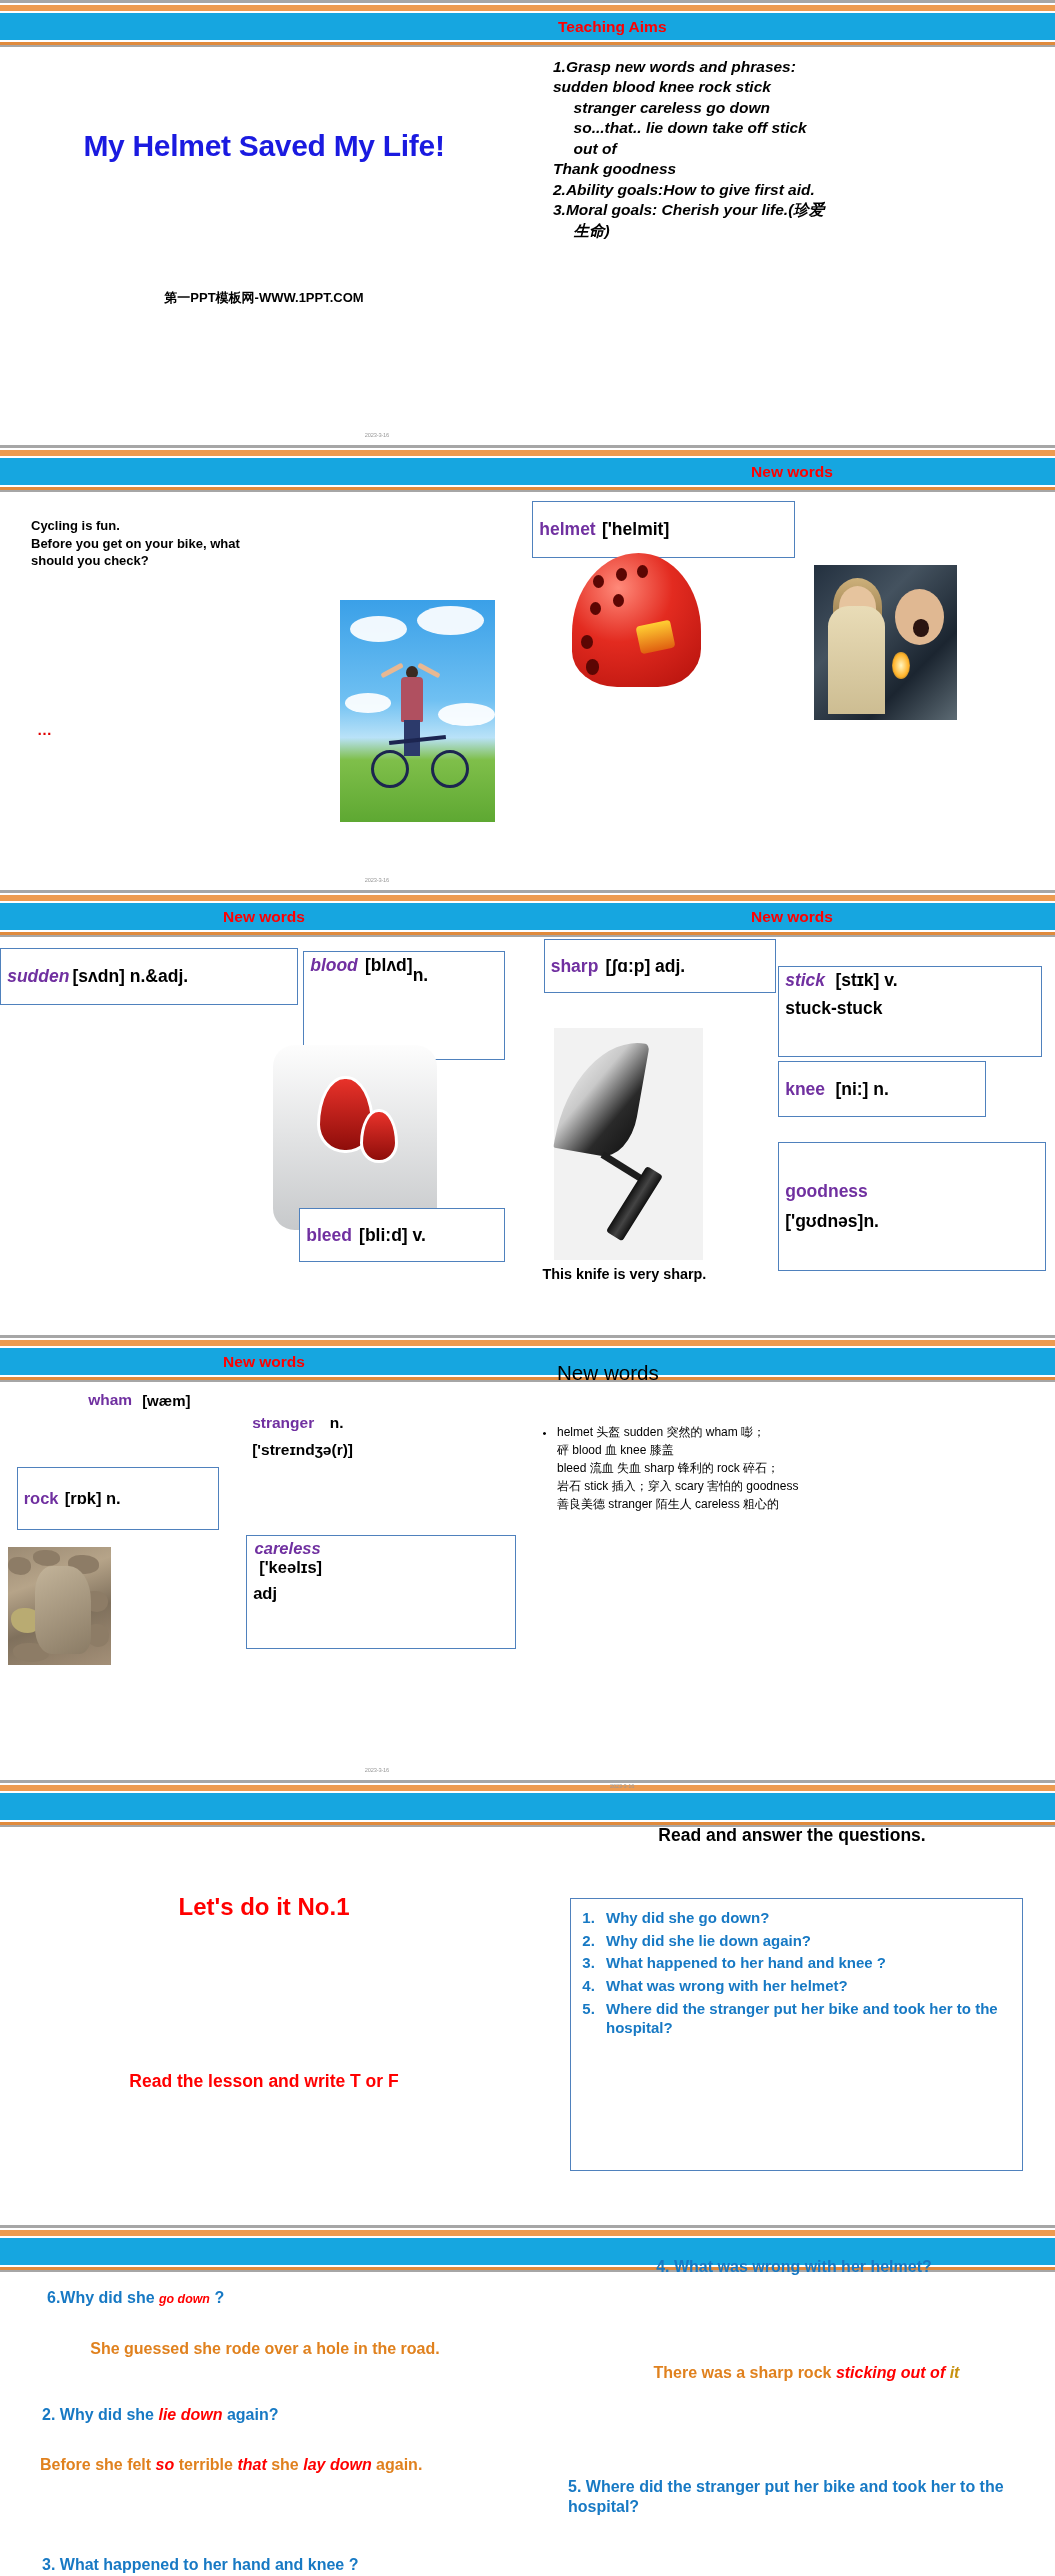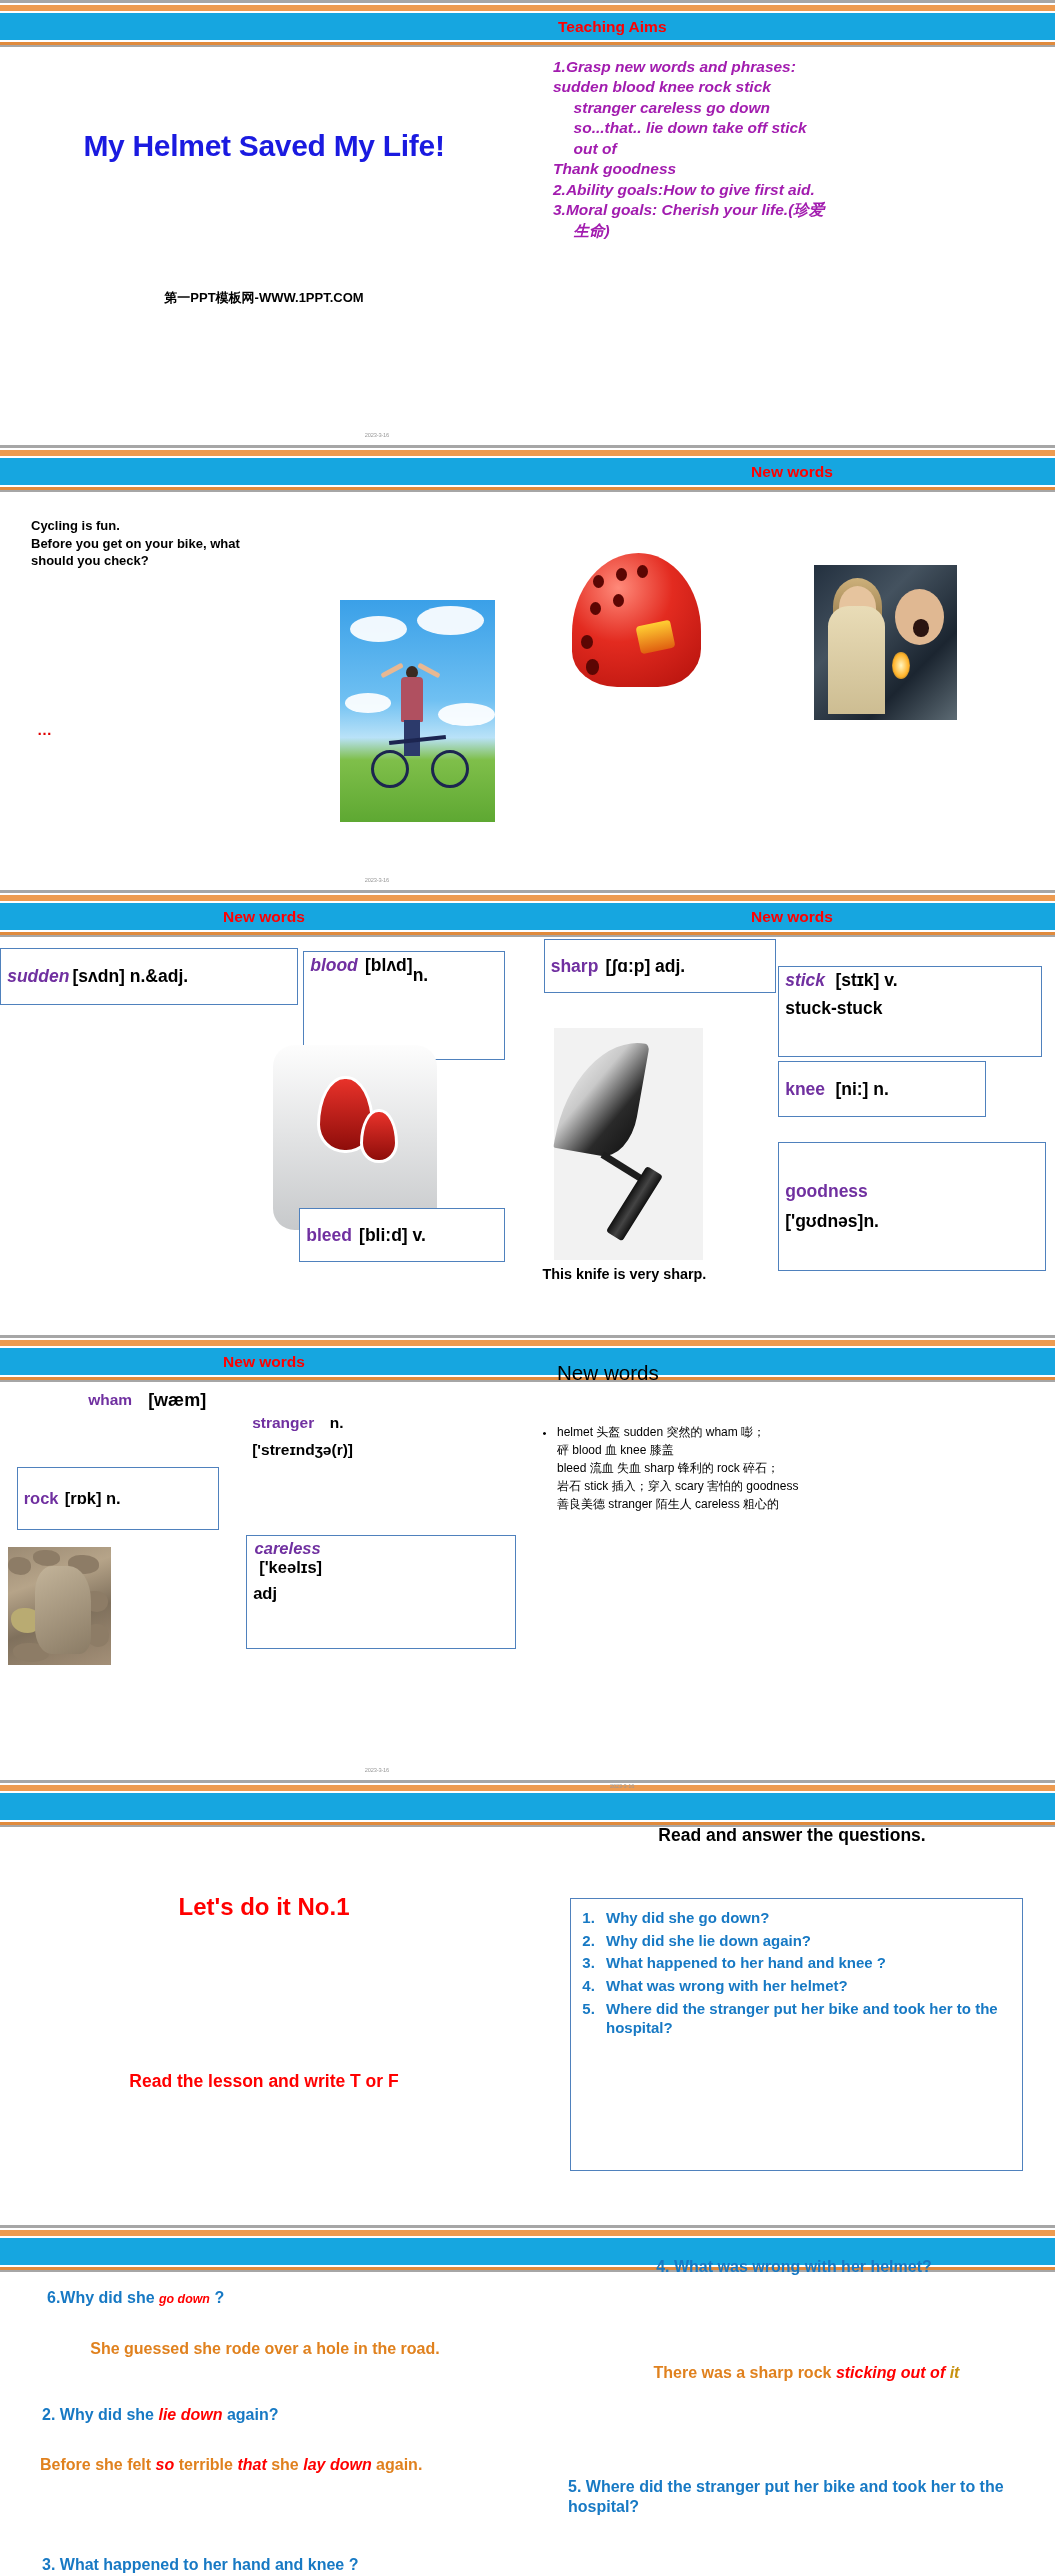--- a/index.html
+++ b/index.html
@@ -72,21 +72,21 @@
     text-align: center; font-size: 30px; font-weight: bold;
     color: #1a1ae0; letter-spacing: -0.3px;
   }
   .s1-sub {
     position: absolute; left: 0; top: 289px; width: 528px;
     text-align: center; font-size: 13px; font-weight: bold; color: #000;
   }
 
   
   .aims { position:absolute; left: 25px; top: 57px; width: 489px;
-          font-size: 15.5px; font-style: italic; font-weight: bold; line-height: 1.32; color:#a21caf; }
+          font-size: 15.5px; font-style: italic; font-weight: bold; line-height: 1.32; color:#000000; }
   .aims .ind { padding-left: 20.6px; }
 
   
   .s3-q { position:absolute; left:31px; top:72px; width:319px;
           font-size: 13px; font-weight:bold; color:#000; line-height:1.35; }
   .s3-list { position:absolute; left:37px; top:170px; width:289px;
              font-size:15px; font-weight:bold; color:#e00000; line-height:1.45; }
   .s3-dots { position:absolute; left:37px; top:276px; font-size:15px; font-weight:bold; color:#e00000; }
 
   .photo { position:absolute; border:0; overflow:hidden; }
@@ -285,20 +285,24 @@
         <div class="white1"></div>
         <div class="orange-top"></div>
       <div class="white2"></div>
         <div class="blue"></div>
         <div class="white3"></div>
       <div class="orange-bot"></div>
         <div class="grey-bot"></div>
     </div>
     <div class="band-title">New words</div>
 
+    <div class="card" style="left:4.1px; top:56px; width:263px; height:57px;">
+      <span class="w">helmet</span>
+      <span class="p" style="margin-left:6.2px;">['helmit]</span>
+    </div>
 
 
     <div class="helmetpic">
       <span class="shell"></span>
       <span class="vent" style="left:37px;  top:27px;  width:11.3px; height:13.4px;"></span>
       <span class="vent" style="left:60px; top:19.6px;  width:11.3px; height:13.4px;"></span>
       <span class="vent" style="left:81px; top:16.5px;  width:11.3px; height:13.4px;"></span>
       <span class="vent" style="left:34px;  top:54px; width:11.3px; height:13.4px;"></span>
       <span class="vent" style="left:57px; top:46px;  width:11.3px; height:13.4px;"></span>
       <span class="vent" style="left:25px;  top:87px; width:12.4px; height:14.4px;"></span>
@@ -405,21 +409,21 @@
       <div class="white2"></div>
         <div class="blue"></div>
         <div class="white3"></div>
       <div class="orange-bot"></div>
         <div class="grey-bot"></div>
     </div>
     <div class="band-title">New words</div>
 
     <div class="card nb" style="left:82px; top:48px; width:175px; height:34px;">
       <span class="w small" style="font-size:15.5px;">wham</span>
-      <span class="p small" style="font-size:18px; margin-left:16px;">[wæm]</span>
+      <span class="p small" style="font-size:15px; margin-left:10px;">[wæm]</span>
     </div>
 
     <div class="card nb" style="left:246px; top:76px; width:268px; height:82px; flex-direction:column; align-items:flex-start;">
       <div style="display:flex; align-items:center;">
         <span class="w" style="font-size:15.5px;">stranger</span>
         <span class="p" style="font-size:15.5px; margin-left:15.5px;">n.</span>
       </div>
       <span class="p" style="font-size:15.5px; margin-top:9.3px;">['streɪndʒə(r)]</span>
     </div>
 

